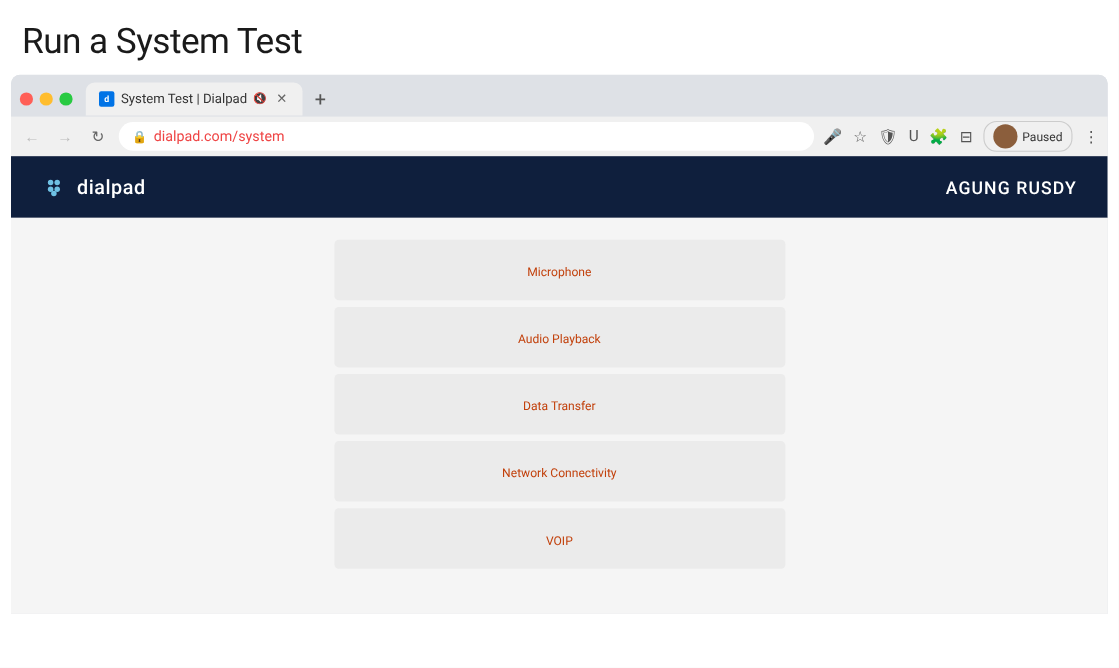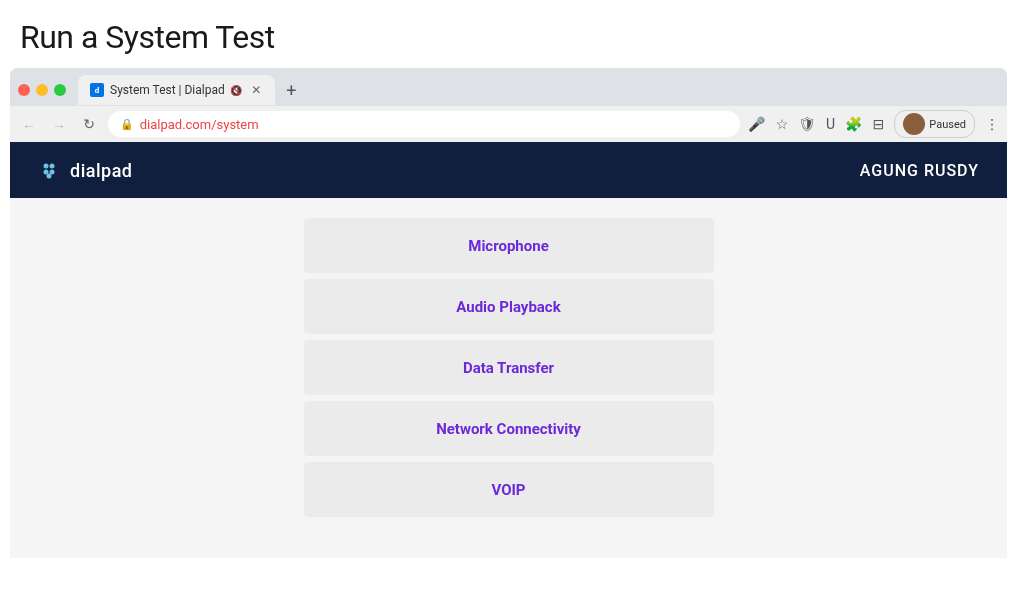--- a/index.html
+++ b/index.html
@@ -235,23 +235,23 @@
 
     .test-item {
       background: #ebebeb;
       border-radius: 4px;
       padding: 18px 20px;
       text-align: center;
       cursor: pointer;
     }
 
     .test-item-label {
-      font-size: 15px;
-      color: #6d28d9;
-      font-weight: 700;
+      font-size: 11px;
+      color: #c2410c;
+      font-weight: 400;
     }
   </style>
 </head>
 <body>
 
 <div class="page-title-area">
   <h1 class="page-title">Run a System Test</h1>
 </div>
 
 <div class="browser-chrome">

